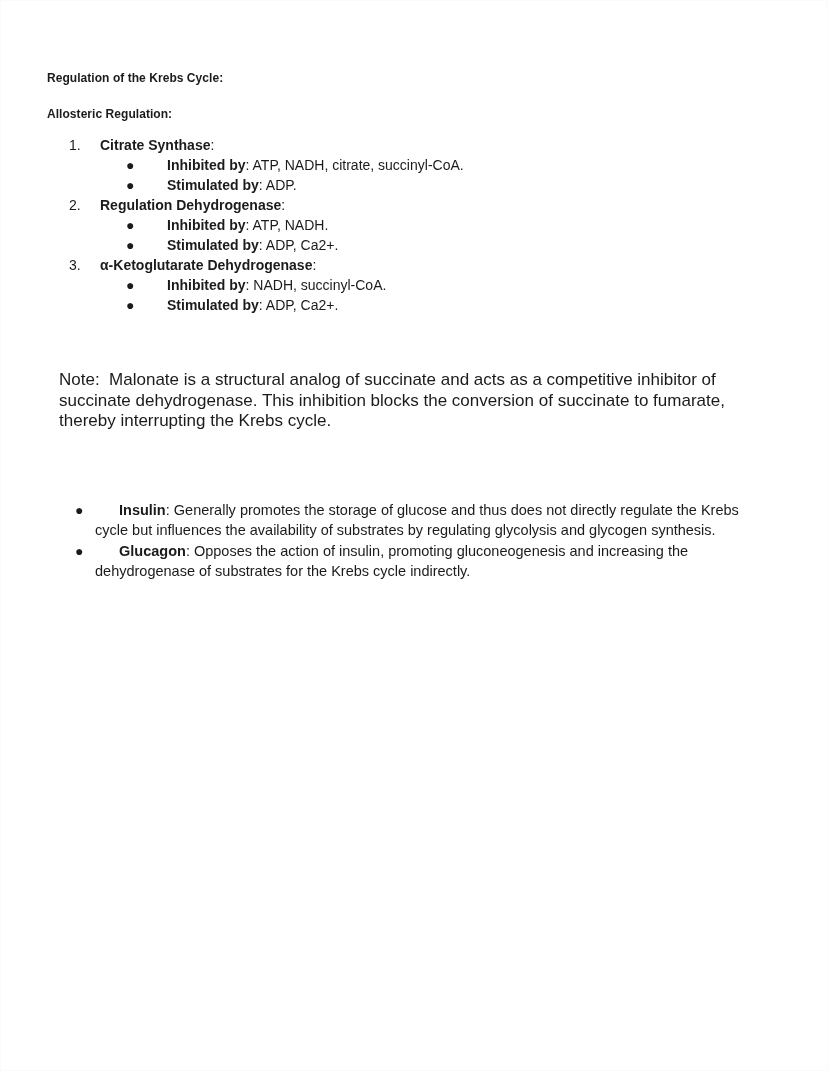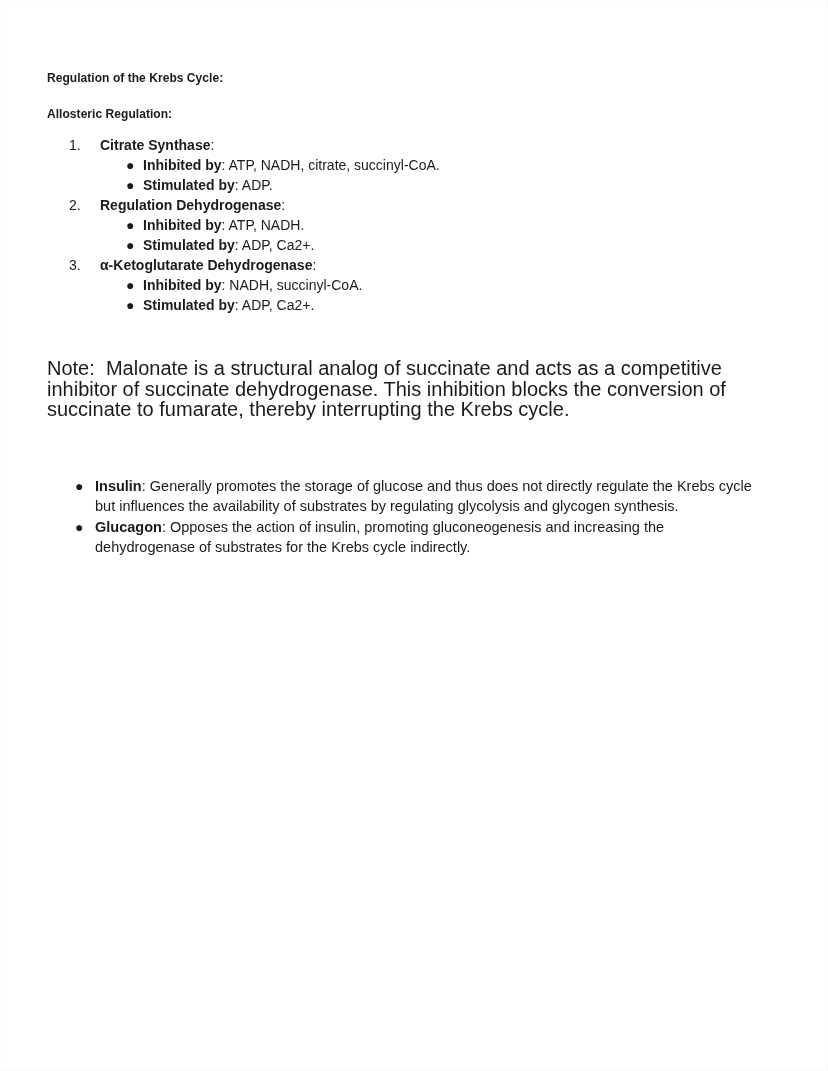--- a/index.html
+++ b/index.html
@@ -78,27 +78,27 @@
     font-size: 14px;
     line-height: 20px;
   }
   ul.sub-list > li > .dot {
     position: absolute;
     left: 26px;
     top: 0;
     font-size: 14px;
     line-height: 20px;
   }
-  .lbl { font-weight: bold; }
+  .lbl { font-weight: bold; margin-left: 24px; }
 
   
   .spacer-note { height: 43px; }
   p.note {
-    margin: 0;
-    font-size: 20px;
+    margin: 12px;
+    font-size: 17px;
     line-height: 20.5px;
     width: 721px;
     white-space: pre-wrap;
   }
   .spacer-hormonal { height: 45px; }
 
   
   ul.horm-list {
     list-style: none;
     margin: 0;

